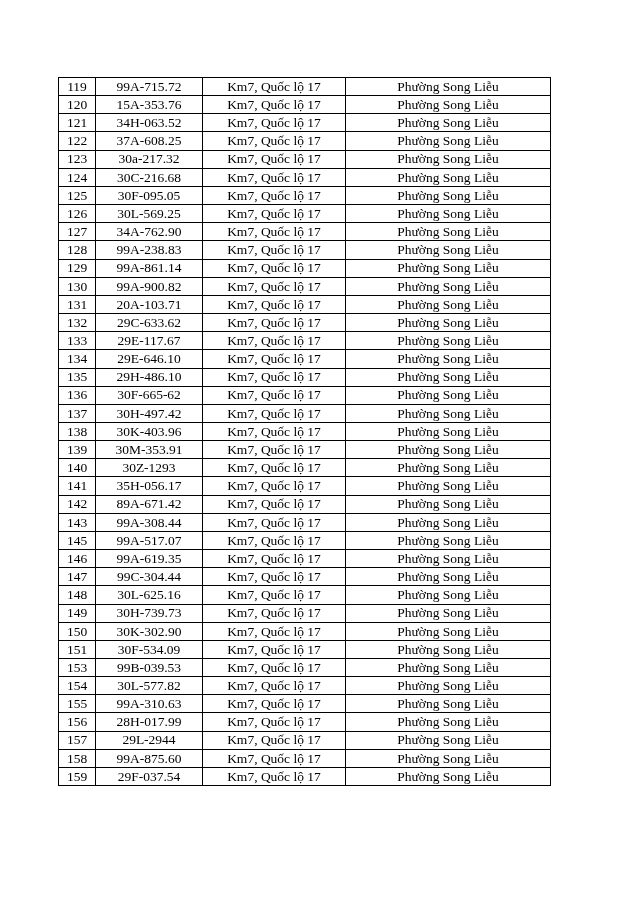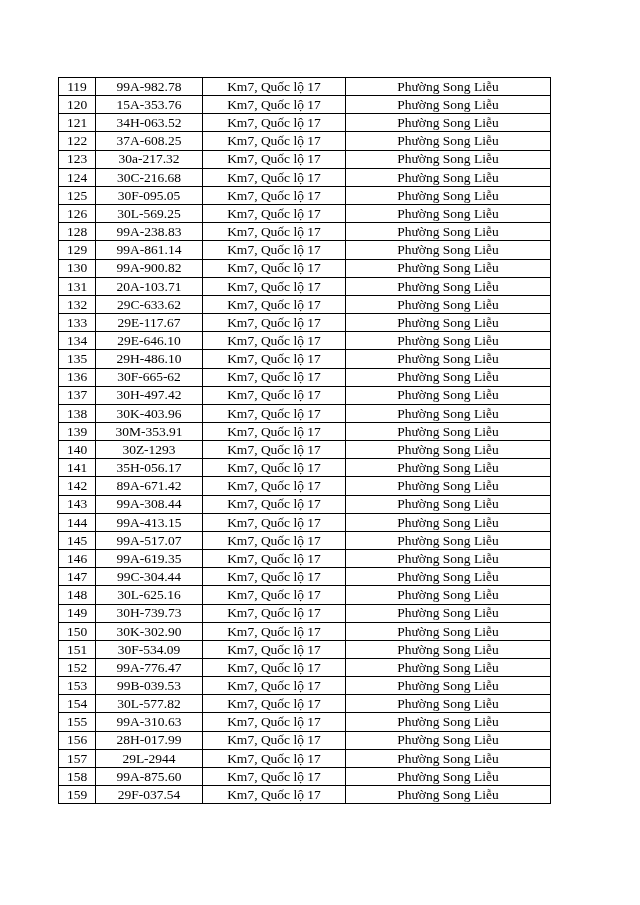--- a/index.html
+++ b/index.html
@@ -52,21 +52,21 @@
   <table class="veh-table">
     <colgroup>
       <col class="c-no">
       <col class="c-plate">
       <col class="c-loc">
       <col class="c-ward">
     </colgroup>
     <tbody id="veh-tbody">
   <tr>
     <td>119</td>
-    <td>99A-982.78</td>
+    <td>99A-715.72</td>
     <td>Km7, Quốc lộ 17</td>
     <td>Phường Song Liễu</td>
   </tr>
 
   <tr>
     <td>120</td>
     <td>15A-353.76</td>
     <td>Km7, Quốc lộ 17</td>
     <td>Phường Song Liễu</td>
   </tr>
@@ -106,20 +106,26 @@
     <td>Phường Song Liễu</td>
   </tr>
 
   <tr>
     <td>126</td>
     <td>30L-569.25</td>
     <td>Km7, Quốc lộ 17</td>
     <td>Phường Song Liễu</td>
   </tr>
 
+  <tr>
+    <td>127</td>
+    <td>34A-762.90</td>
+    <td>Km7, Quốc lộ 17</td>
+    <td>Phường Song Liễu</td>
+  </tr>
 
   <tr>
     <td>128</td>
     <td>99A-238.83</td>
     <td>Km7, Quốc lộ 17</td>
     <td>Phường Song Liễu</td>
   </tr>
 
   <tr>
     <td>129</td>
@@ -219,26 +225,20 @@
     <td>Phường Song Liễu</td>
   </tr>
 
   <tr>
     <td>143</td>
     <td>99A-308.44</td>
     <td>Km7, Quốc lộ 17</td>
     <td>Phường Song Liễu</td>
   </tr>
 
-  <tr>
-    <td>144</td>
-    <td>99A-413.15</td>
-    <td>Km7, Quốc lộ 17</td>
-    <td>Phường Song Liễu</td>
-  </tr>
 
   <tr>
     <td>145</td>
     <td>99A-517.07</td>
     <td>Km7, Quốc lộ 17</td>
     <td>Phường Song Liễu</td>
   </tr>
 
   <tr>
     <td>146</td>
@@ -275,26 +275,20 @@
     <td>Phường Song Liễu</td>
   </tr>
 
   <tr>
     <td>151</td>
     <td>30F-534.09</td>
     <td>Km7, Quốc lộ 17</td>
     <td>Phường Song Liễu</td>
   </tr>
 
-  <tr>
-    <td>152</td>
-    <td>99A-776.47</td>
-    <td>Km7, Quốc lộ 17</td>
-    <td>Phường Song Liễu</td>
-  </tr>
 
   <tr>
     <td>153</td>
     <td>99B-039.53</td>
     <td>Km7, Quốc lộ 17</td>
     <td>Phường Song Liễu</td>
   </tr>
 
   <tr>
     <td>154</td>

